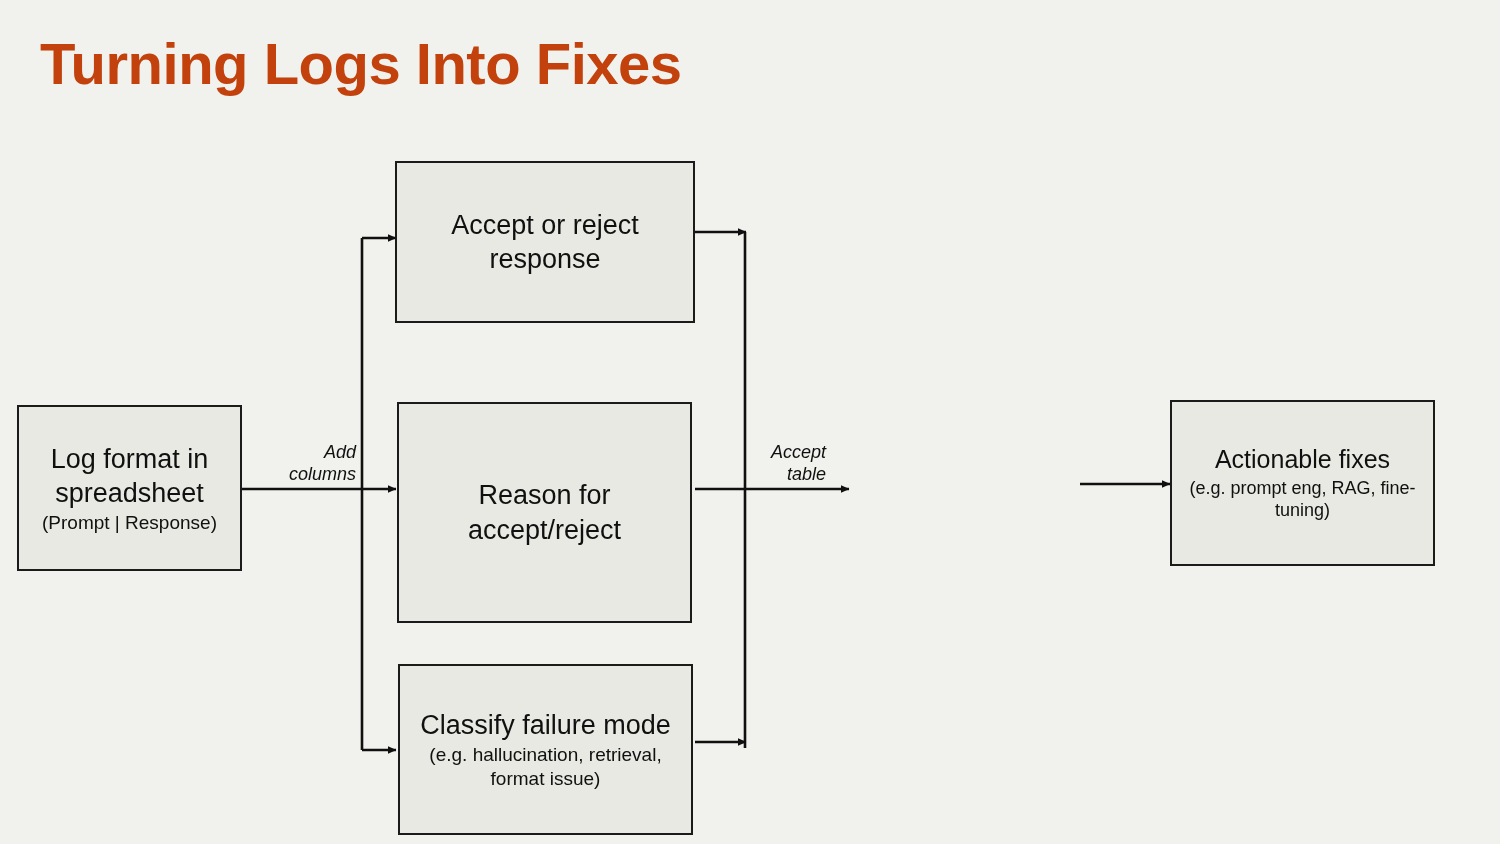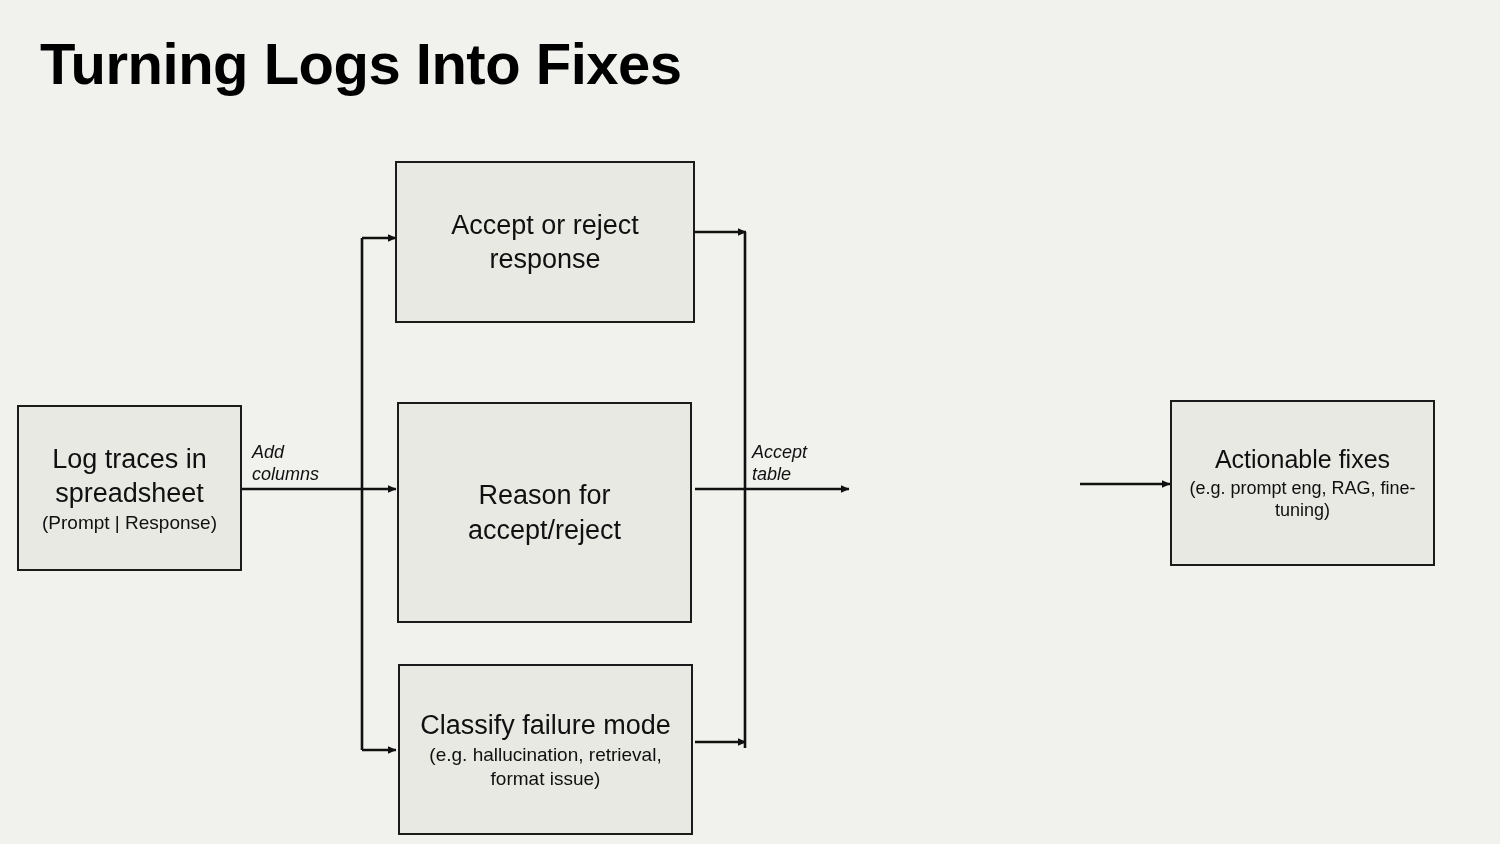--- a/index.html
+++ b/index.html
@@ -18,21 +18,21 @@
     position: relative;
     width: 1500px;
     height: 844px;
   }
   #title {
     position: absolute;
     left: 40px;
     top: 30px;
     font-size: 58px;
     font-weight: bold;
-    color: #000000;
+    color: #c2410c;
     letter-spacing: -0.5px;
     white-space: nowrap;
   }
   .node {
     position: absolute;
     box-sizing: border-box;
     background: #e8e9e3;
     border: 2.5px solid #1b1b1b;
     display: flex;
     flex-direction: column;
@@ -54,21 +54,21 @@
     margin-top: 1px;
   }
   .node-small .main { font-size: 25px; }
   .node-small .sub  { font-size: 18px; }
 
   .edge-label {
     position: absolute;
     font-size: 18px;
     font-style: italic;
     color: #101010;
-    text-align: left;
+    text-align: right;
     line-height: 1.22;
     white-space: pre-line;
   }
   svg#wires {
     position: absolute;
     left: 0;
     top: 0;
     width: 1500px;
     height: 844px;
     pointer-events: none;
@@ -101,21 +101,21 @@
     <path d="M695,232 L746,232" stroke="#101010" stroke-width="2.6" fill="none" marker-end="url(#ah)"></path>
 
     <path d="M695,742 L746,742" stroke="#101010" stroke-width="2.6" fill="none" marker-end="url(#ah)"></path>
 
     <path d="M695,489 L849,489" stroke="#101010" stroke-width="2.6" fill="none" marker-end="url(#ah)"></path>
 
     <path d="M1080,484 L1170,484" stroke="#101010" stroke-width="2.6" fill="none" marker-end="url(#ah)"></path>
   </svg>
 
   <div class="node" style="left:17px; top:405px; width:225px; height:166px;">
-    <div class="main">Log traces in spreadsheet</div>
+    <div class="main">Log format in spreadsheet</div>
     <div class="sub">(Prompt | Response)</div>
   </div>
 
   <div class="node" style="left:395px; top:161px; width:300px; height:162px;">
     <div class="main">Accept or reject response</div>
   </div>
 
   <div class="node" style="left:397px; top:402px; width:295px; height:221px;">
     <div class="main">Reason for accept/reject</div>
   </div>

